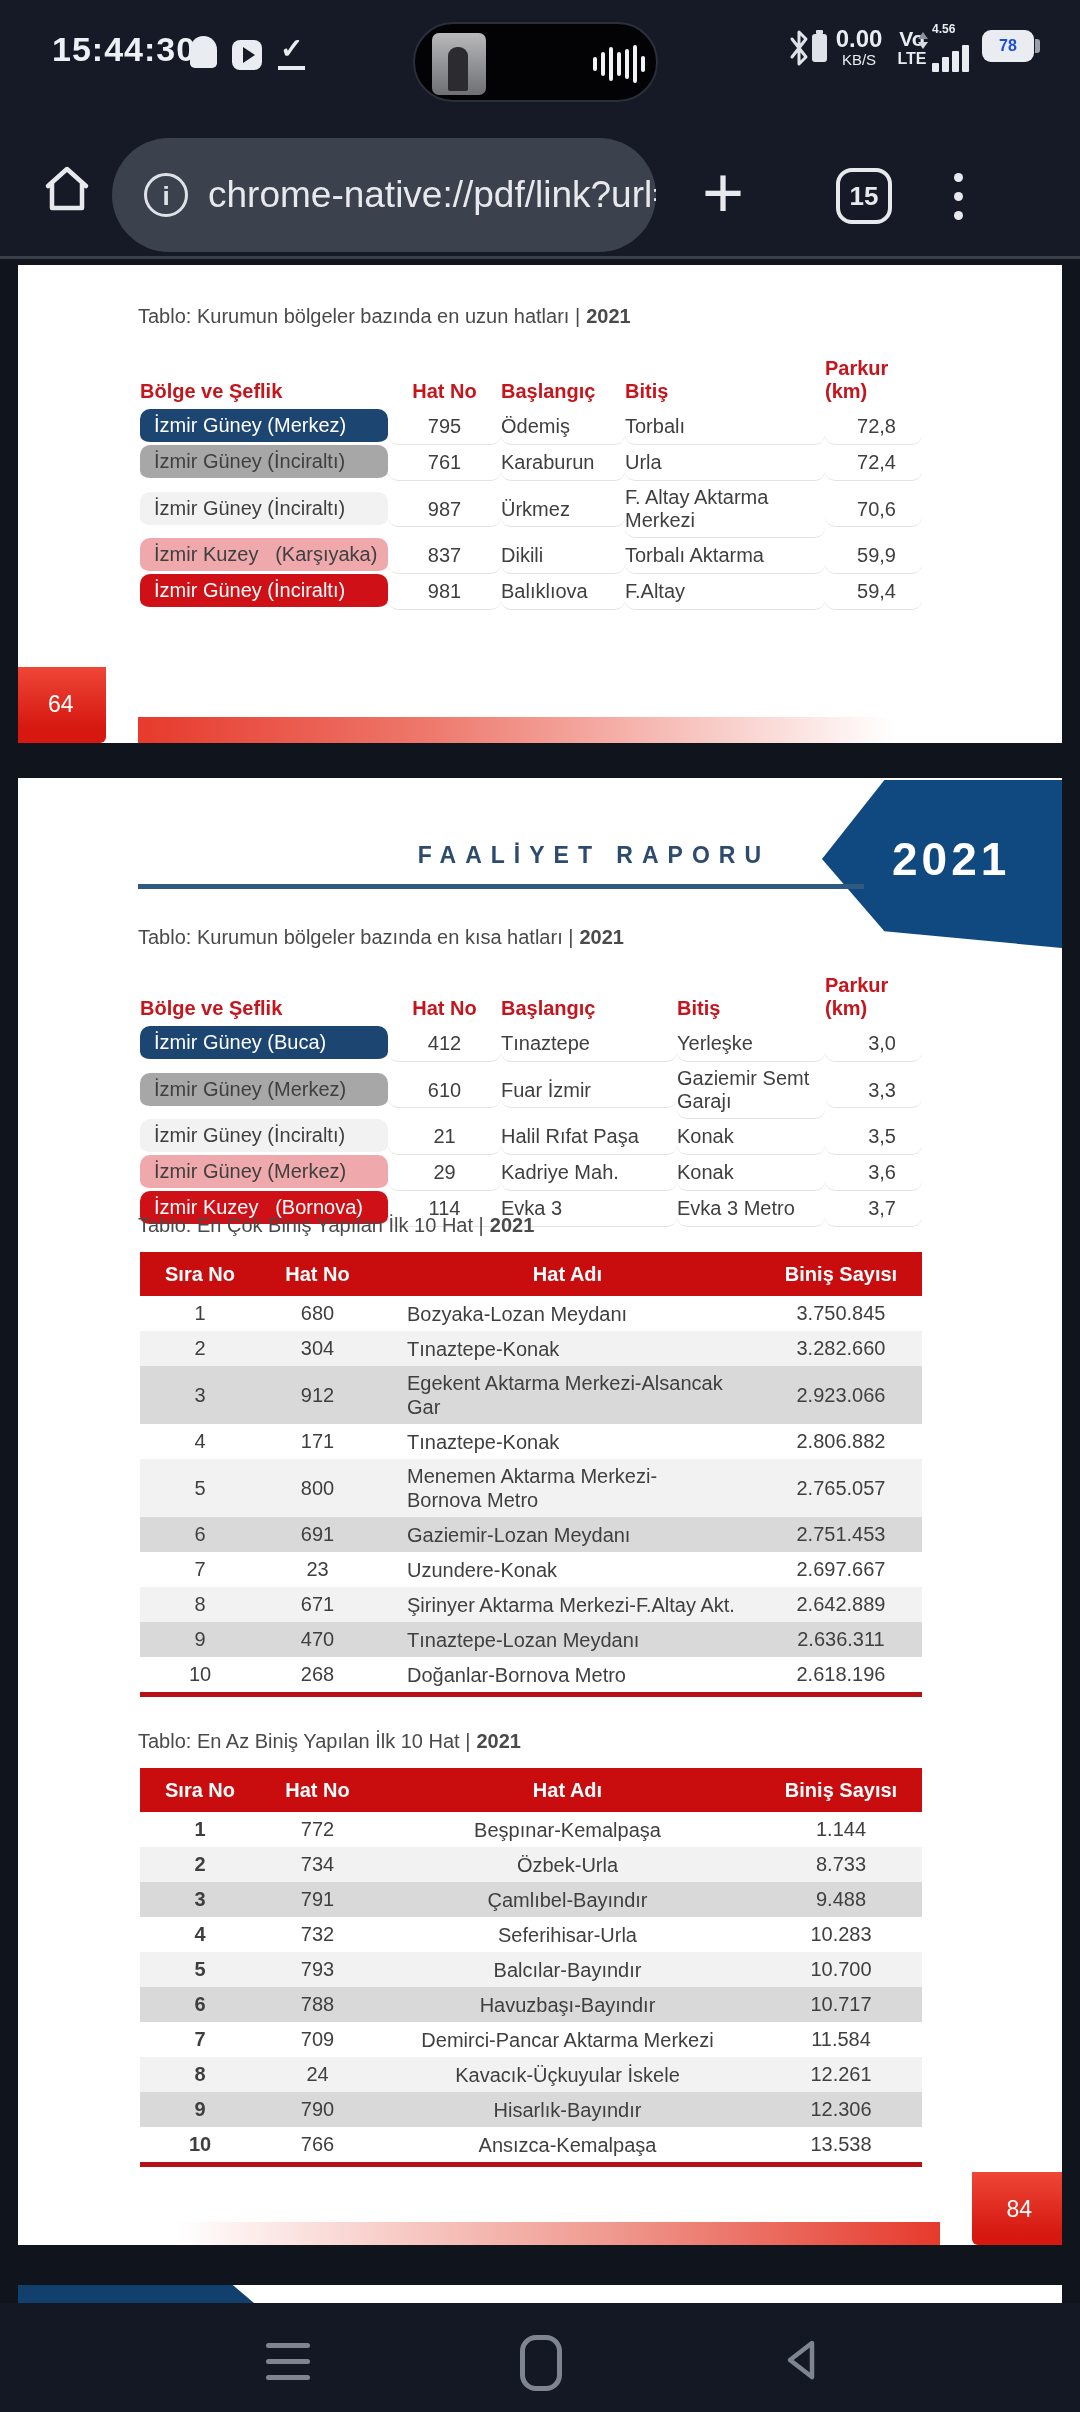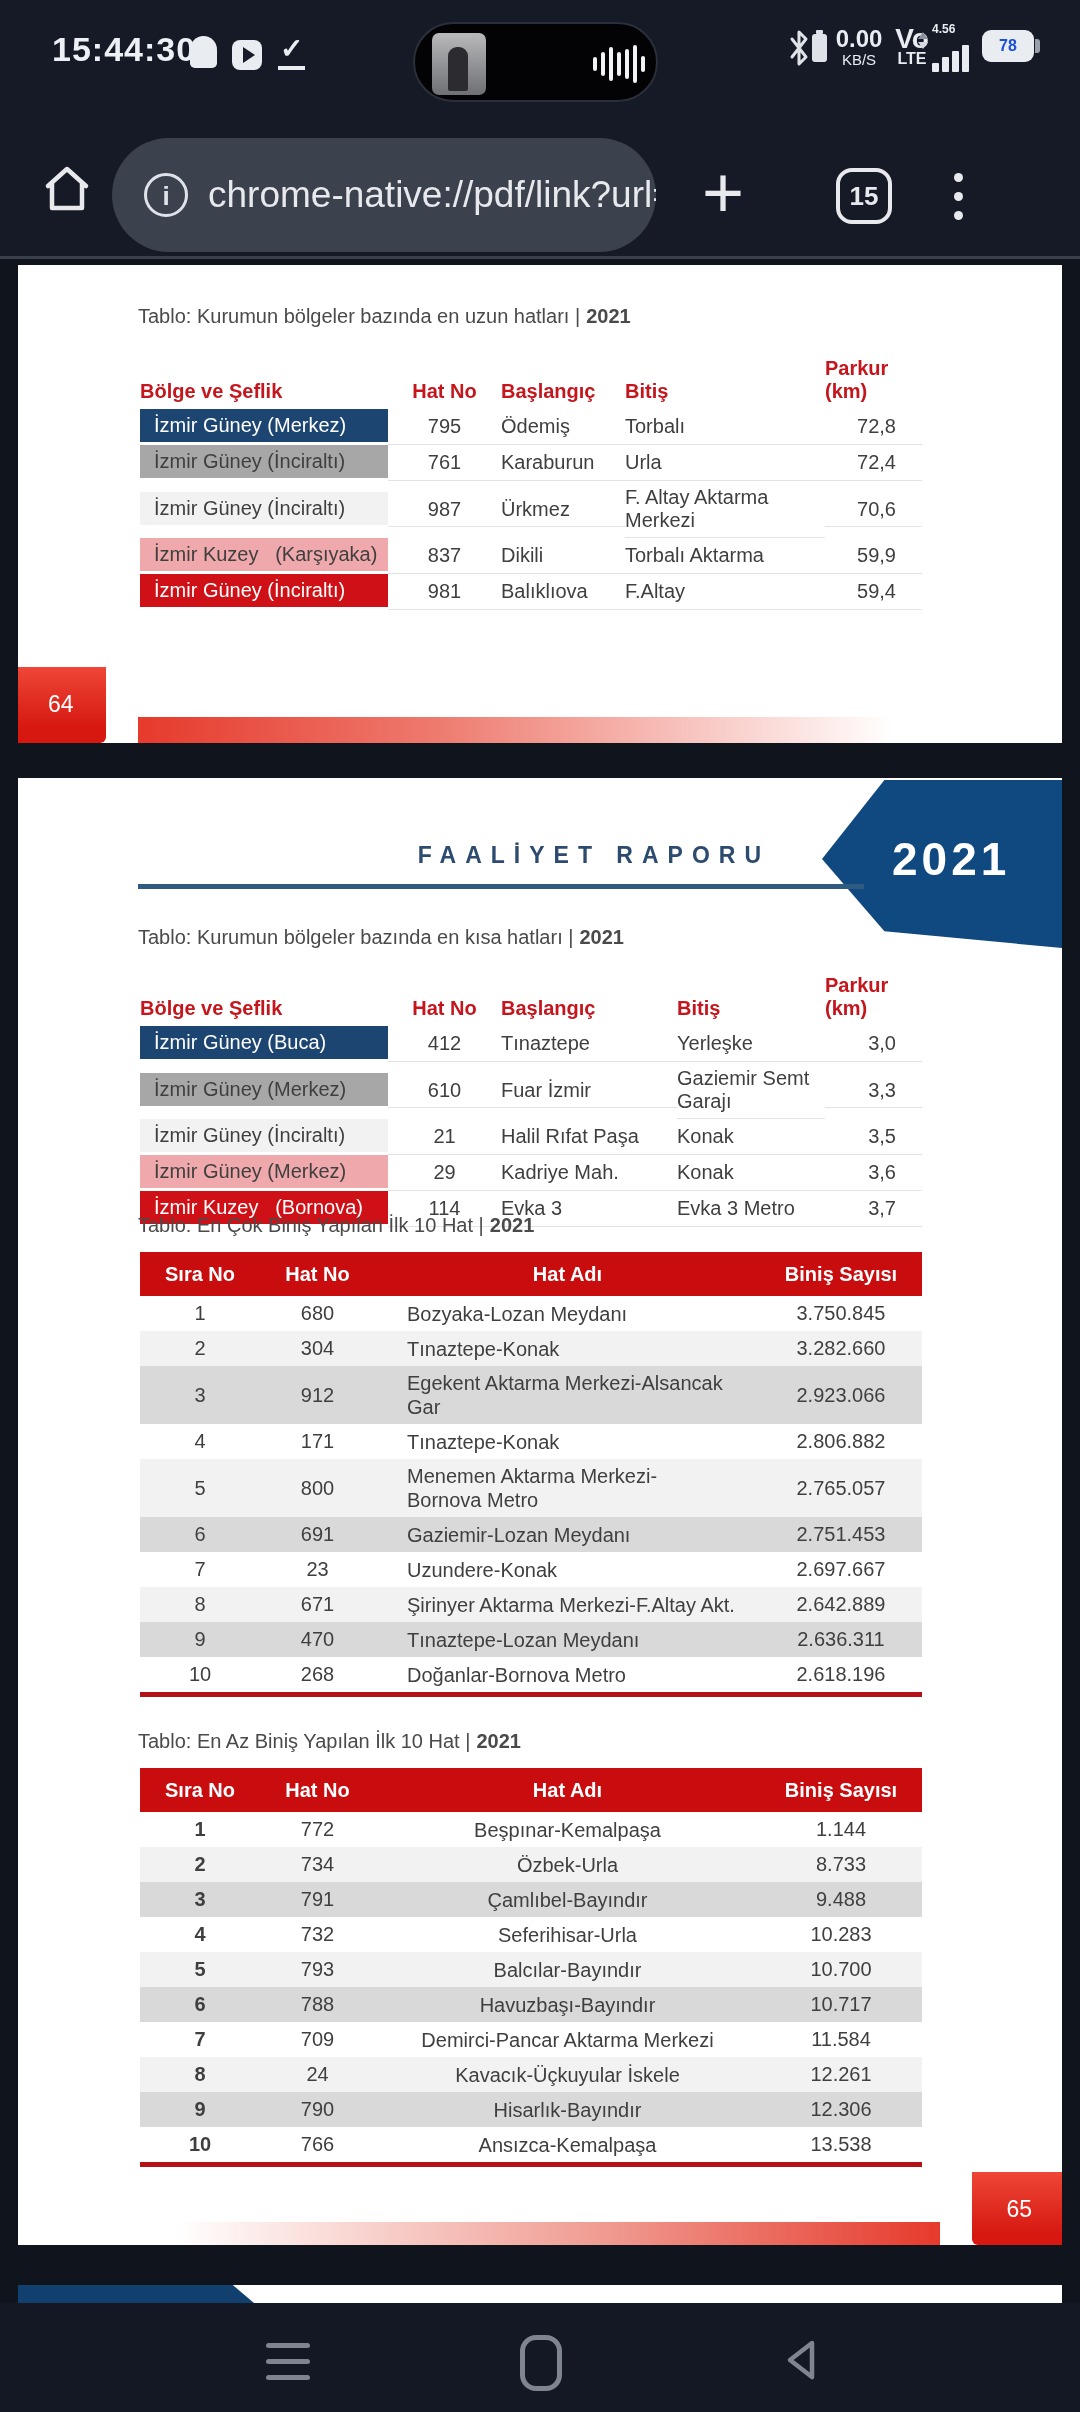--- a/index.html
+++ b/index.html
@@ -28,21 +28,21 @@
   .waveform i { display:block; width:4px; background:#f2f3f5; border-radius:2px; }
 
   
   .bt-icon { left:788px; top:28px; }
   .bt-batt { left:812px; top:34px; width:15px; height:28px; background:#dfe3e9; border-radius:3px; }
   .bt-batt::after { content:""; position:absolute; left:4px; top:-4px; width:7px; height:4px; background:#dfe3e9; border-radius:1px; }
   .rate-block { left:830px; top:26px; width:58px; text-align:center; color:#e9ecf0; }
   .rate-val { font-size:24px; font-weight:700; line-height:26px; }
   .rate-unit { font-size:15px; font-weight:400; line-height:15px; }
   .volte-block { left:892px; top:28px; width:40px; text-align:center; color:#e9ecf0; }
-  .volte-top { font-size:28px; font-weight:700; line-height:22px; }
+  .volte-top { font-size:21px; font-weight:700; line-height:22px; }
   .volte-bottom { font-size:16px; font-weight:700; line-height:17px; }
   .updown { left:918px; top:32px; width:10px; }
   .updown .up { width:0;height:0;border-left:5px solid transparent;border-right:5px solid transparent;border-bottom:7px solid #8d939e; margin-bottom:3px;}
   .updown .down { width:0;height:0;border-left:5px solid transparent;border-right:5px solid transparent;border-top:7px solid #d7dae0;}
   .net-speed { left:932px; top:22px; font-size:12px; font-weight:700; color:#e9ecf0; }
   .sig-bars { left:932px; top:44px; width:40px; height:28px; display:flex; align-items:flex-end; gap:3px; }
   .sig-bars i { display:block; width:7px; background:#e9ecf0; border-radius:1px; }
   .battery-pill { left:982px; top:30px; width:52px; height:32px; background:#e9ecf0; border-radius:9px; text-align:center; }
   .battery-pill span { font-size:16px; font-weight:700; color:#1d4ed8; line-height:32px; }
   .battery-pill::after { content:""; position:absolute; right:-6px; top:9px; width:5px; height:14px; background:#9aa0aa; border-radius:0 3px 3px 0; }
@@ -72,21 +72,21 @@
   .t-title { font-size:20px; color:#4a4a4a; white-space:nowrap; }
   .t-title .yr { font-weight:700; margin-left:6px; }
 
   
   .rtable { width:782px; font-size:20px; color:#3f3f3f; }
   .rtable .hdr { display:grid; align-items:end; padding-bottom:6px; }
   .rtable .hdr span { font-weight:700; color:#c4161c; }
   .rtable .row { display:grid; align-items:center; }
   .cols-a { grid-template-columns:248px 113px 124px 200px 97px; }
   .cols-b { grid-template-columns:248px 113px 176px 148px 97px; }
-  .rtable .cell { padding:5px 0; min-height:35px; display:flex; align-items:center; border-bottom:1px solid #e3e3e3; background:#fff; }
+  .rtable .cell { padding:5px 0; min-height:35px; display:flex; align-items:center; border-bottom:1px solid #e3e3e3; background:#fff;border-radius:10px; }
   .rtable .c-bolge { padding-left:14px; border-bottom:3px solid #fff; white-space:pre-wrap; }
   .rtable .c-hat { justify-content:center; }
   .rtable .c-parkur { justify-content:flex-end; padding-right:26px; }
   .rtable .c-bitis { white-space:pre-wrap; line-height:23px; }
   .rtable .hdr .h-hat { justify-self:center; }
   .rtable .hdr .h-parkur { justify-self:end; padding-right:2px; }
   .rs-navy .c-bolge { background:#1d4571; color:#fff; }
   .rs-gray .c-bolge { background:#a7a7a7; }
   .rs-light .c-bolge { background:#f2f2f2; }
   .rs-pink .c-bolge { background:#efa9ac; }
@@ -466,21 +466,21 @@
           <div class="cell c-sira">10</div>
           <div class="cell c-hat">766</div>
           <div class="cell c-ad">Ansızca-Kemalpaşa</div>
           <div class="cell c-binis">13.538</div>
         </div>
       </div>
   </div>
 
   <div class="abs tab65"></div>
   <div class="abs strip65"></div>
-  <div class="abs tab65-num">65</div>
+  <div class="abs tab65-num">84</div>
 </section>
 
 <section class="abs page66-sliver">
   <div class="abs page66-banner"></div>
 </section>
 
 <nav class="abs navbar">
   <div class="abs recents-btn">
       <i></i>
       <i></i>

